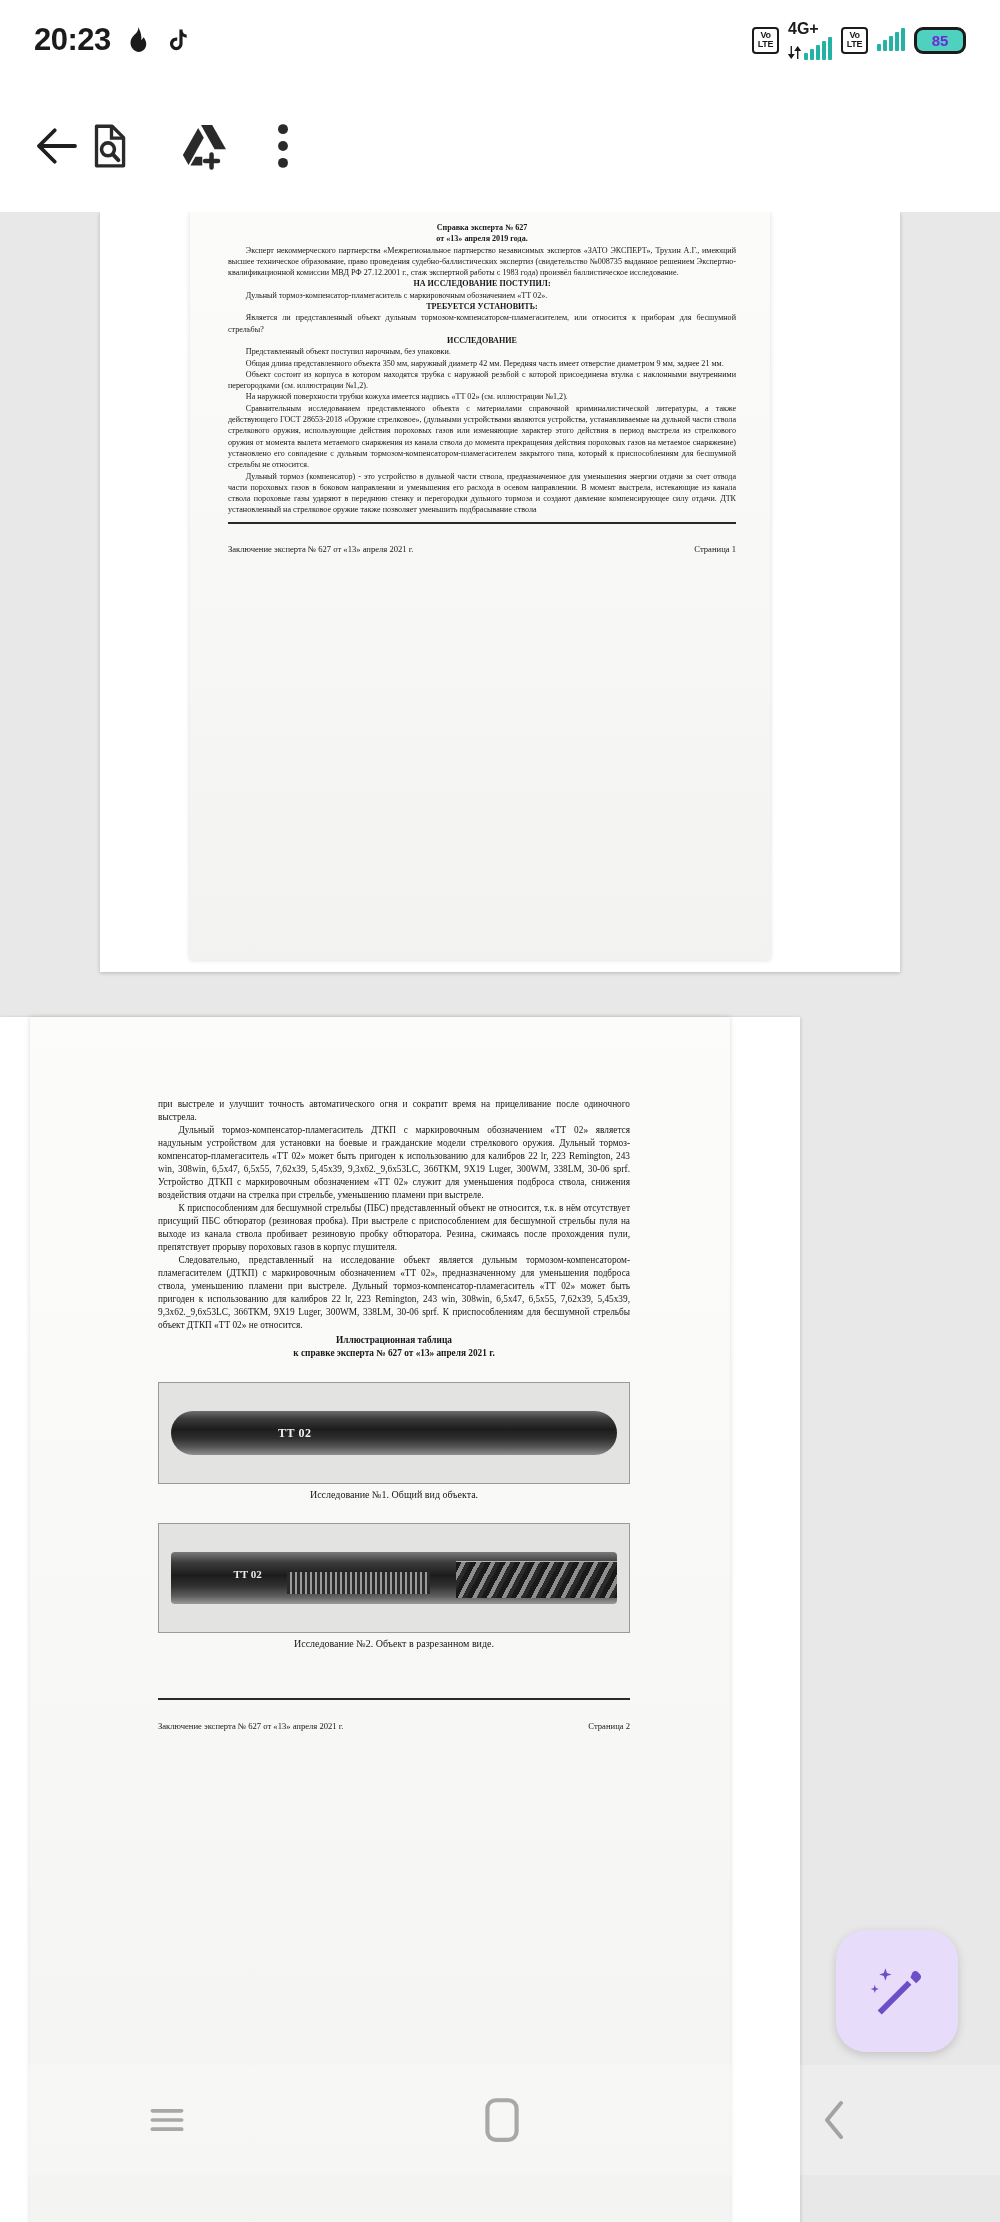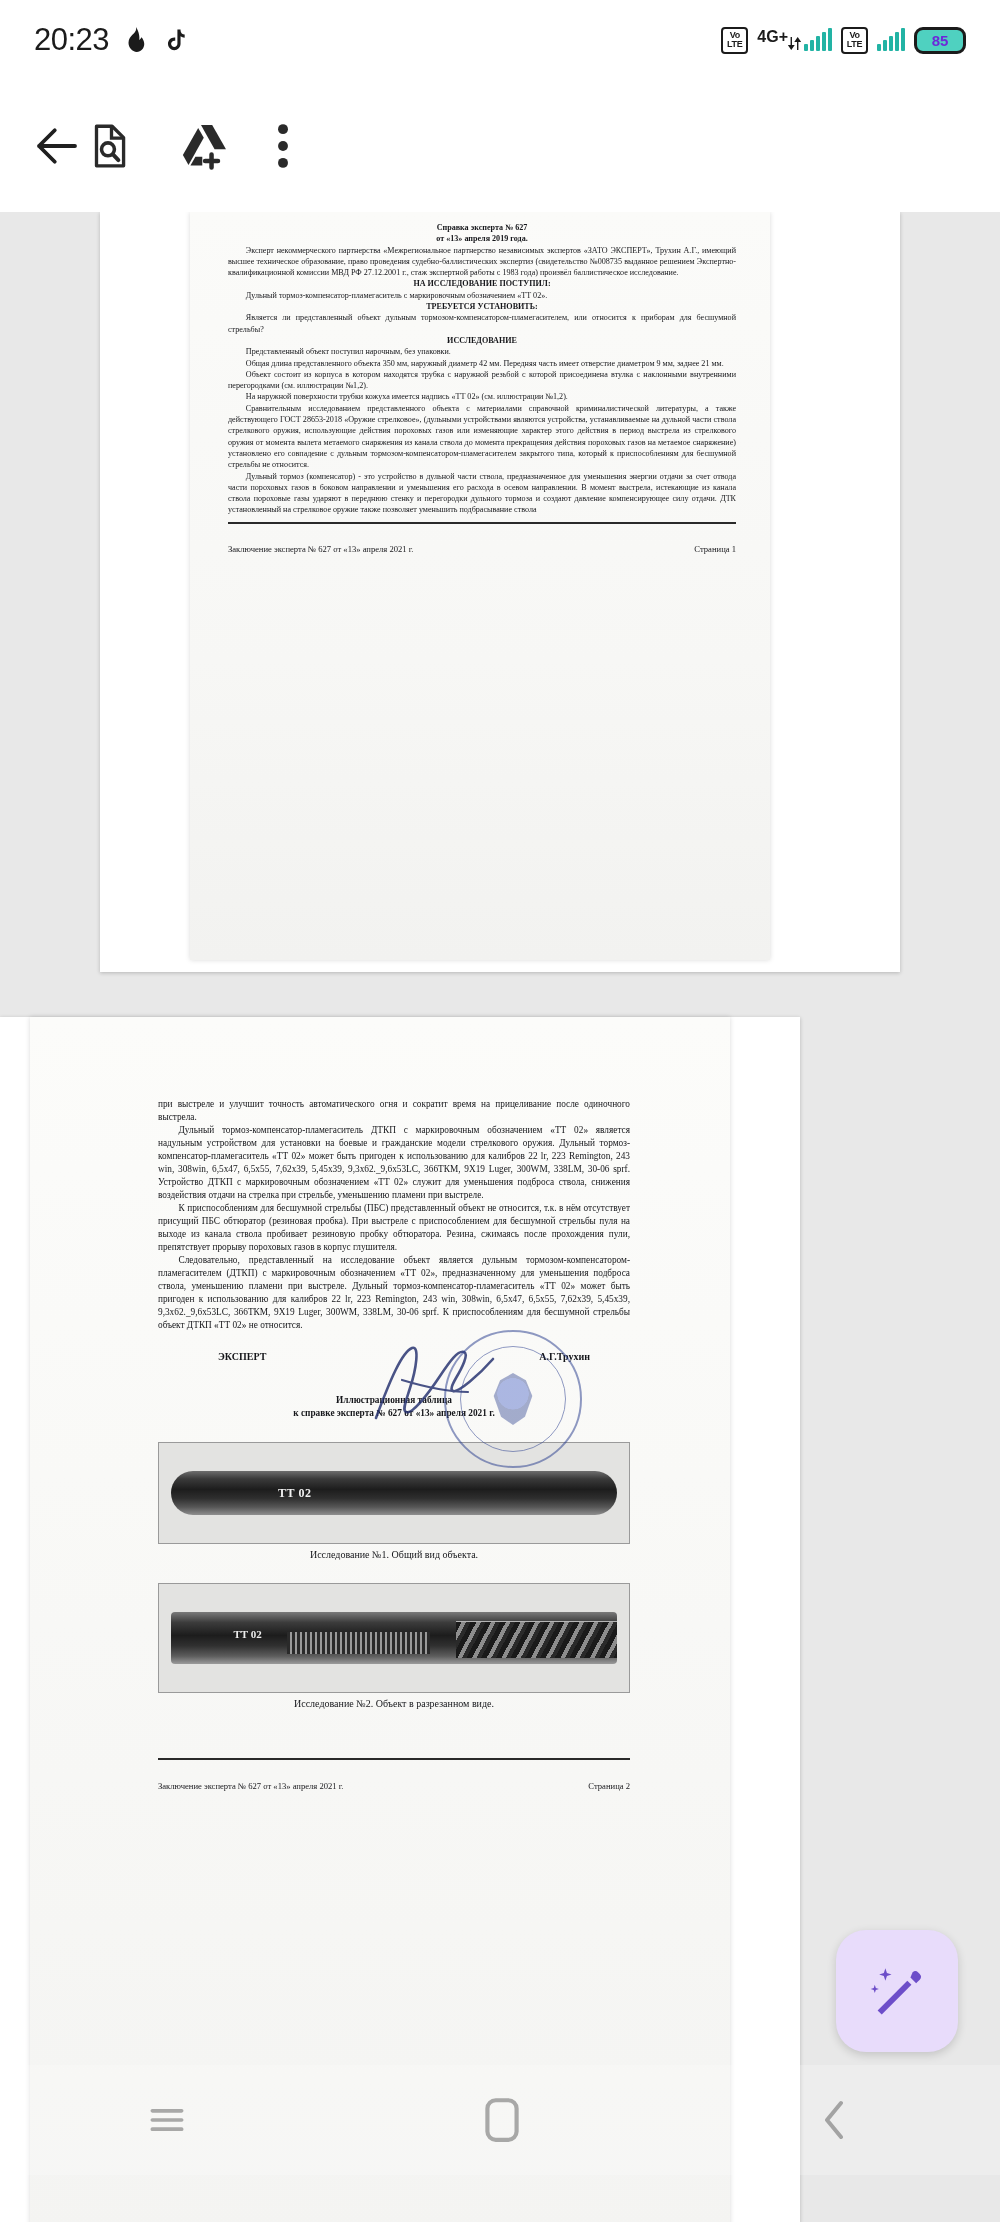--- a/index.html
+++ b/index.html
@@ -12,29 +12,29 @@
   #root { position:relative; width:1000px; height:2222px; background:#ffffff; }
 
   
   .statusbar {
     position:absolute; top:0; left:0; width:1000px; height:80px;
     background:#ffffff;
     display:flex; align-items:center; justify-content:space-between;
     padding:0 34px;
   }
   .sb-left { display:flex; align-items:center; gap:12px; }
-  .sb-clock { font-size:31px; font-weight:400; color:#1b1b1b; letter-spacing:-0.5px; }
+  .sb-clock { font-size:31px; font-weight:700; color:#1b1b1b; letter-spacing:-0.5px; }
   .sb-right { display:flex; align-items:center; gap:9px; }
   .volte {
     width:27px; height:27px; border:2.5px solid #1b1b1b; border-radius:4px;
     display:flex; flex-direction:column; align-items:center; justify-content:center;
     line-height:0.95;
   }
   .volte span { font-size:9px; font-weight:700; color:#1b1b1b; letter-spacing:-0.3px; }
-  .netgroup { display:flex; flex-direction:row; align-items:flex-start; }
+  .netgroup { display:flex; flex-direction:column; align-items:flex-start; }
   .nettext { font-size:16px; font-weight:600; color:#1b1b1b; line-height:1; margin-bottom:1px; }
   .netrow { display:flex; align-items:flex-end; gap:3px; }
   .bars { display:flex; align-items:flex-end; gap:2px; height:22px; }
   .bars i { display:block; width:4px; background:#22b3a4; border-radius:1px; }
   .bars i:nth-child(1){height:7px;} .bars i:nth-child(2){height:11px;}
   .bars i:nth-child(3){height:15px;} .bars i:nth-child(4){height:19px;}
   .bars i:nth-child(5){height:23px;}
   .battery {
     width:52px; height:27px; border:3px solid #1b1b1b; border-radius:9px;
     background:#4fd1c0; display:flex; align-items:center; justify-content:center;
@@ -285,29 +285,20 @@
     </div>
 
     <div class="page" id="page2">
       <div class="sheet">
         <div class="doc-body txt">
           <div>при выстреле и улучшит точность автоматического огня и сократит время на прицеливание после одиночного выстрела.</div>
           <div class="ind">Дульный тормоз-компенсатор-пламегаситель ДТКП с маркировочным обозначением «ТТ 02» является надульным устройством для установки на боевые и гражданские модели стрелкового оружия. Дульный тормоз-компенсатор-пламегаситель «ТТ 02» может быть пригоден к использованию для калибров 22 lr, 223 Remington, 243 win, 308win, 6,5x47, 6,5x55, 7,62x39, 5,45x39, 9,3x62._9,6x53LC, 366ТКМ, 9X19 Luger, 300WM, 338LM, 30-06 sprf. Устройство ДТКП с маркировочным обозначением «ТТ 02» служит для уменьшения подброса ствола, снижения воздействия отдачи на стрелка при стрельбе, уменьшению пламени при выстреле.</div>
           <div class="ind">К приспособлениям для бесшумной стрельбы (ПБС) представленный объект не относится, т.к. в нём отсутствует присущий ПБС обтюратор (резиновая пробка). При выстреле с приспособлением для бесшумной стрельбы пуля на выходе из канала ствола пробивает резиновую пробку обтюратора. Резина, сжимаясь после прохождения пули, препятствует прорыву пороховых газов в корпус глушителя.</div>
           <div class="ind">Следовательно, представленный на исследование объект является дульным тормозом-компенсатором-пламегасителем (ДТКП) с маркировочным обозначением «ТТ 02», предназначенному для уменьшения подброса ствола, уменьшению пламени при выстреле. Дульный тормоз-компенсатор-пламегаситель «ТТ 02» может быть пригоден к использованию для калибров 22 lr, 223 Remington, 243 win, 308win, 6,5x47, 6,5x55, 7,62x39, 5,45x39, 9,3x62._9,6x53LC, 366ТКМ, 9X19 Luger, 300WM, 338LM, 30-06 sprf. К приспособлениям для бесшумной стрельбы объект ДТКП «ТТ 02» не относится.</div>
 
-          <div style="position:relative; height:46px; margin-top:14px;">
-            <span class="b" style="position:absolute; left:60px; top:4px; font-size:10px;">ЭКСПЕРТ</span>
-            <span class="b" style="position:absolute; right:40px; top:4px; font-size:10px;">А.Г.Трухин</span>
-            <svg class="sig" style="left:210px; top:-14px;" viewBox="0 0 150 96">
-              <path d="M8 86C22 48 34 20 44 16c8-3 4 22-2 40-4 13-8 22-4 24 6 3 22-18 34-36 10-15 18-26 24-24 5 2-2 16-8 26-4 7-6 12-3 13 5 2 26-16 40-32" stroke="#1e2a6a" stroke-width="2.6" fill="none" stroke-linecap="round"></path>
-              <path d="M34 48c20 6 44 12 66 12" stroke="#1e2a6a" stroke-width="2.2" fill="none" stroke-linecap="round"></path>
-            </svg>
-            <div class="stamp" style="left:286px; top:-16px;"></div>
-          </div>
 
           <div class="doc-center b" style="margin-top:2px;">Иллюстрационная таблица</div>
           <div class="doc-center b">к справке эксперта № 627 от «13» апреля 2021 г.</div>
 
           <div class="illo-frame">
             <div class="barrel">
               <span class="mark">ТТ 02</span>
             </div>
           </div>
           <div class="cap">Исследование №1. Общий вид объекта.</div>

